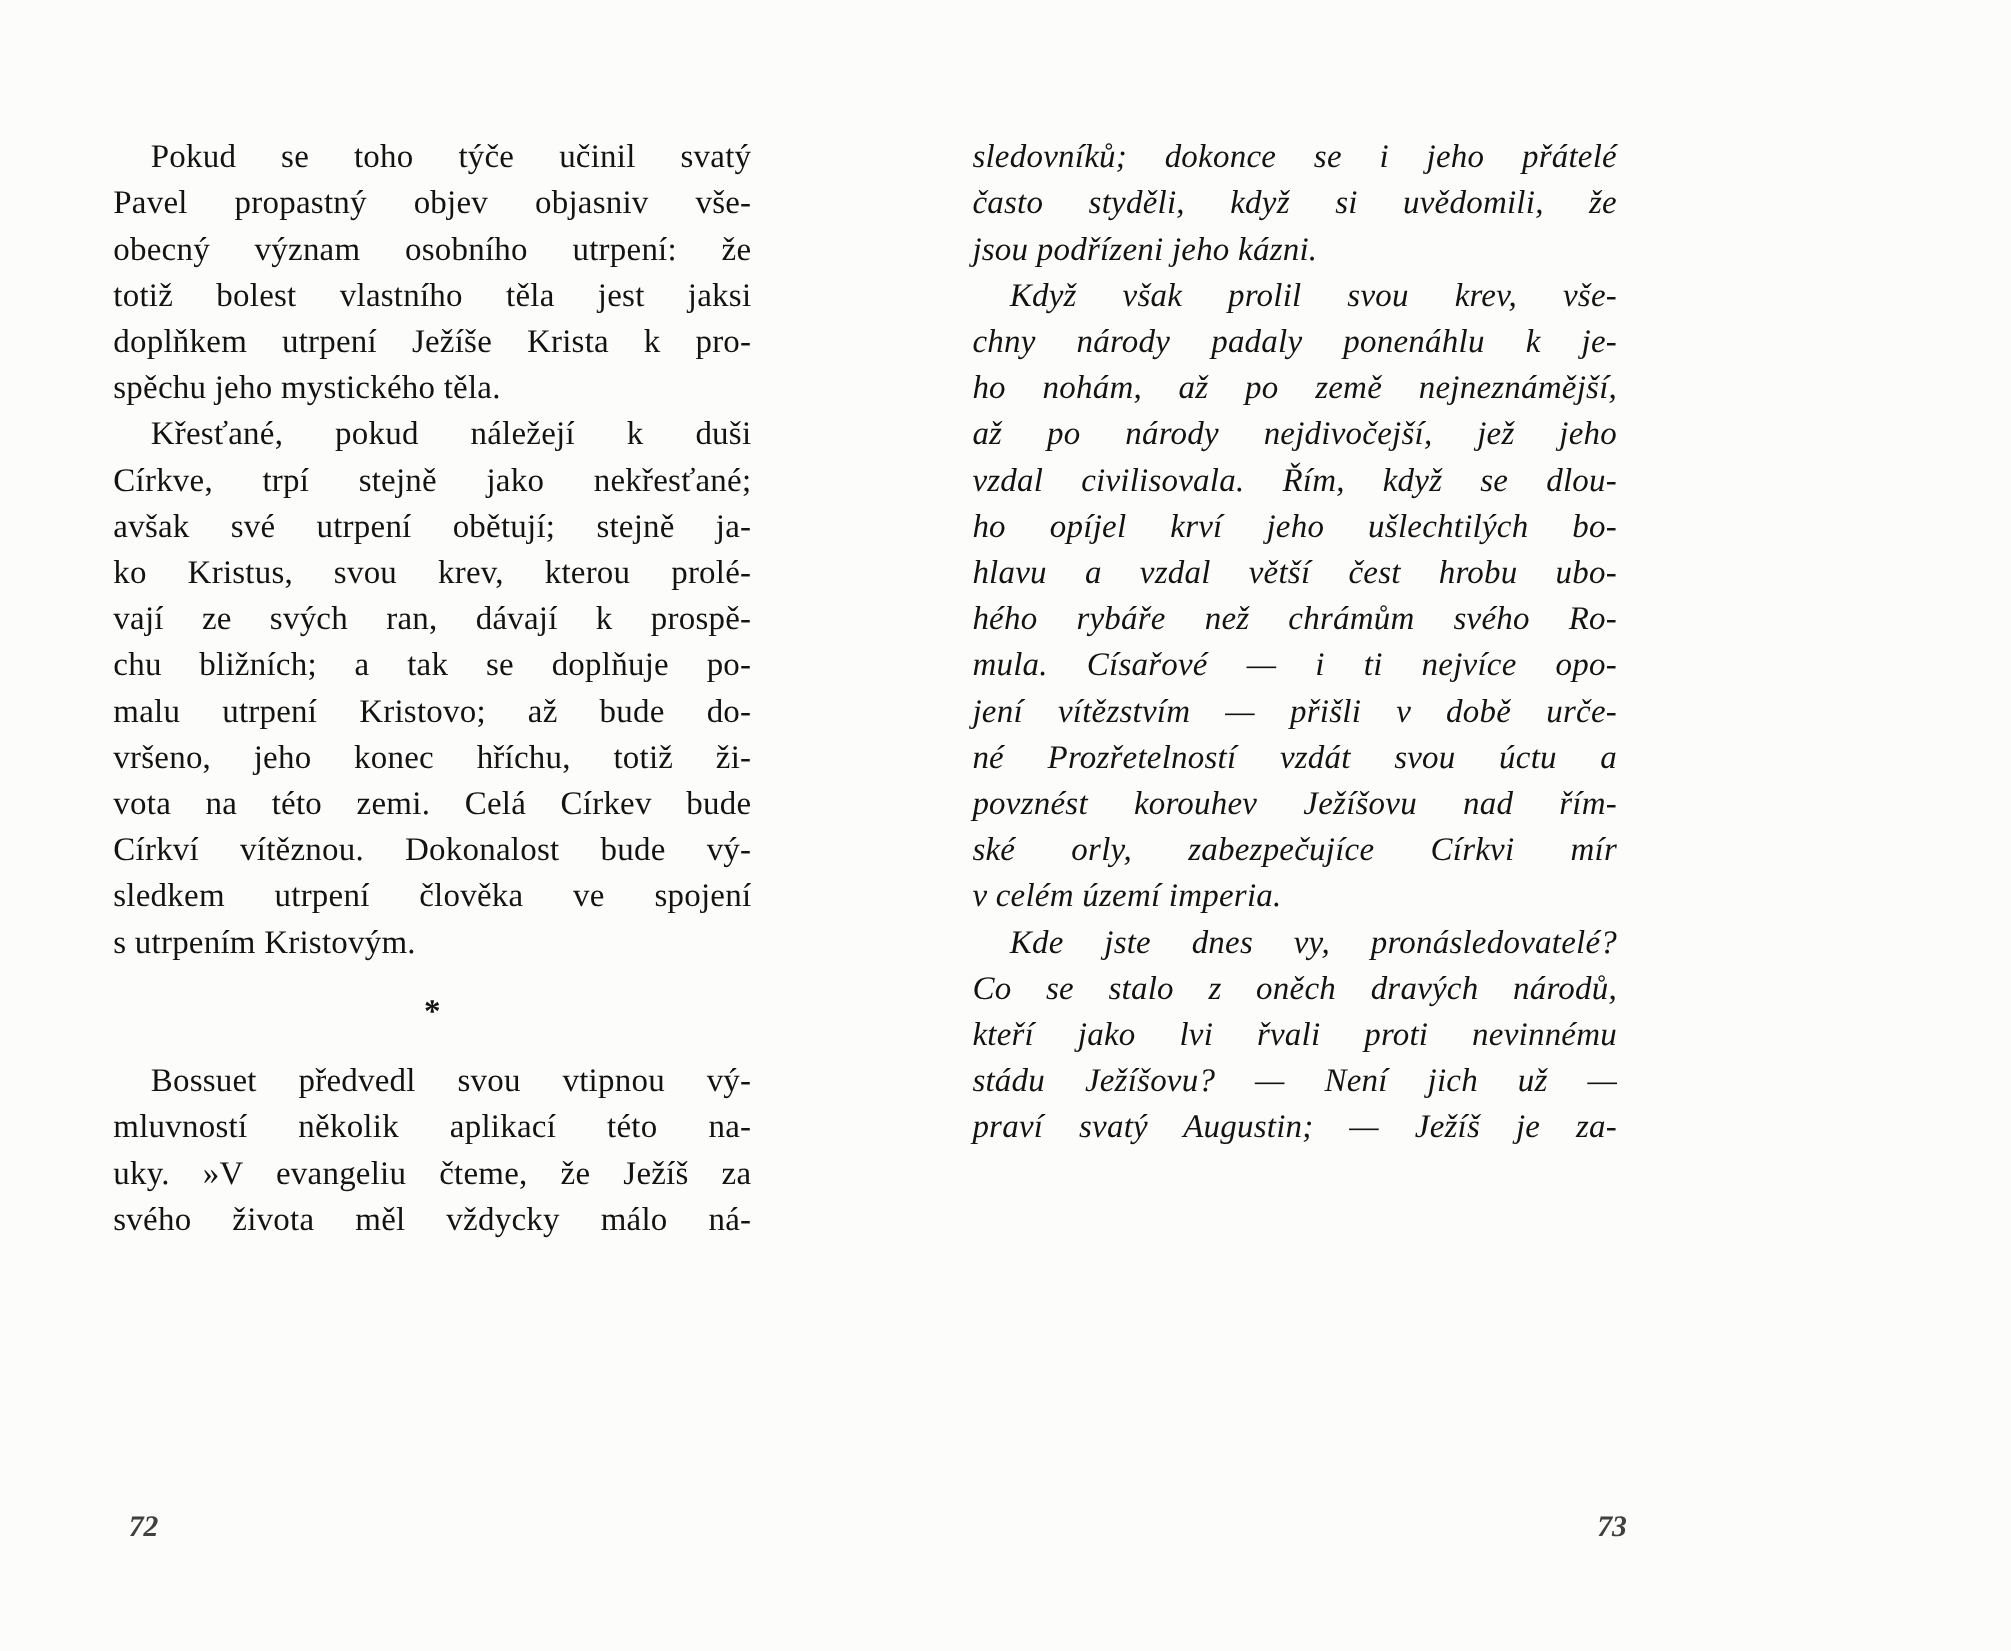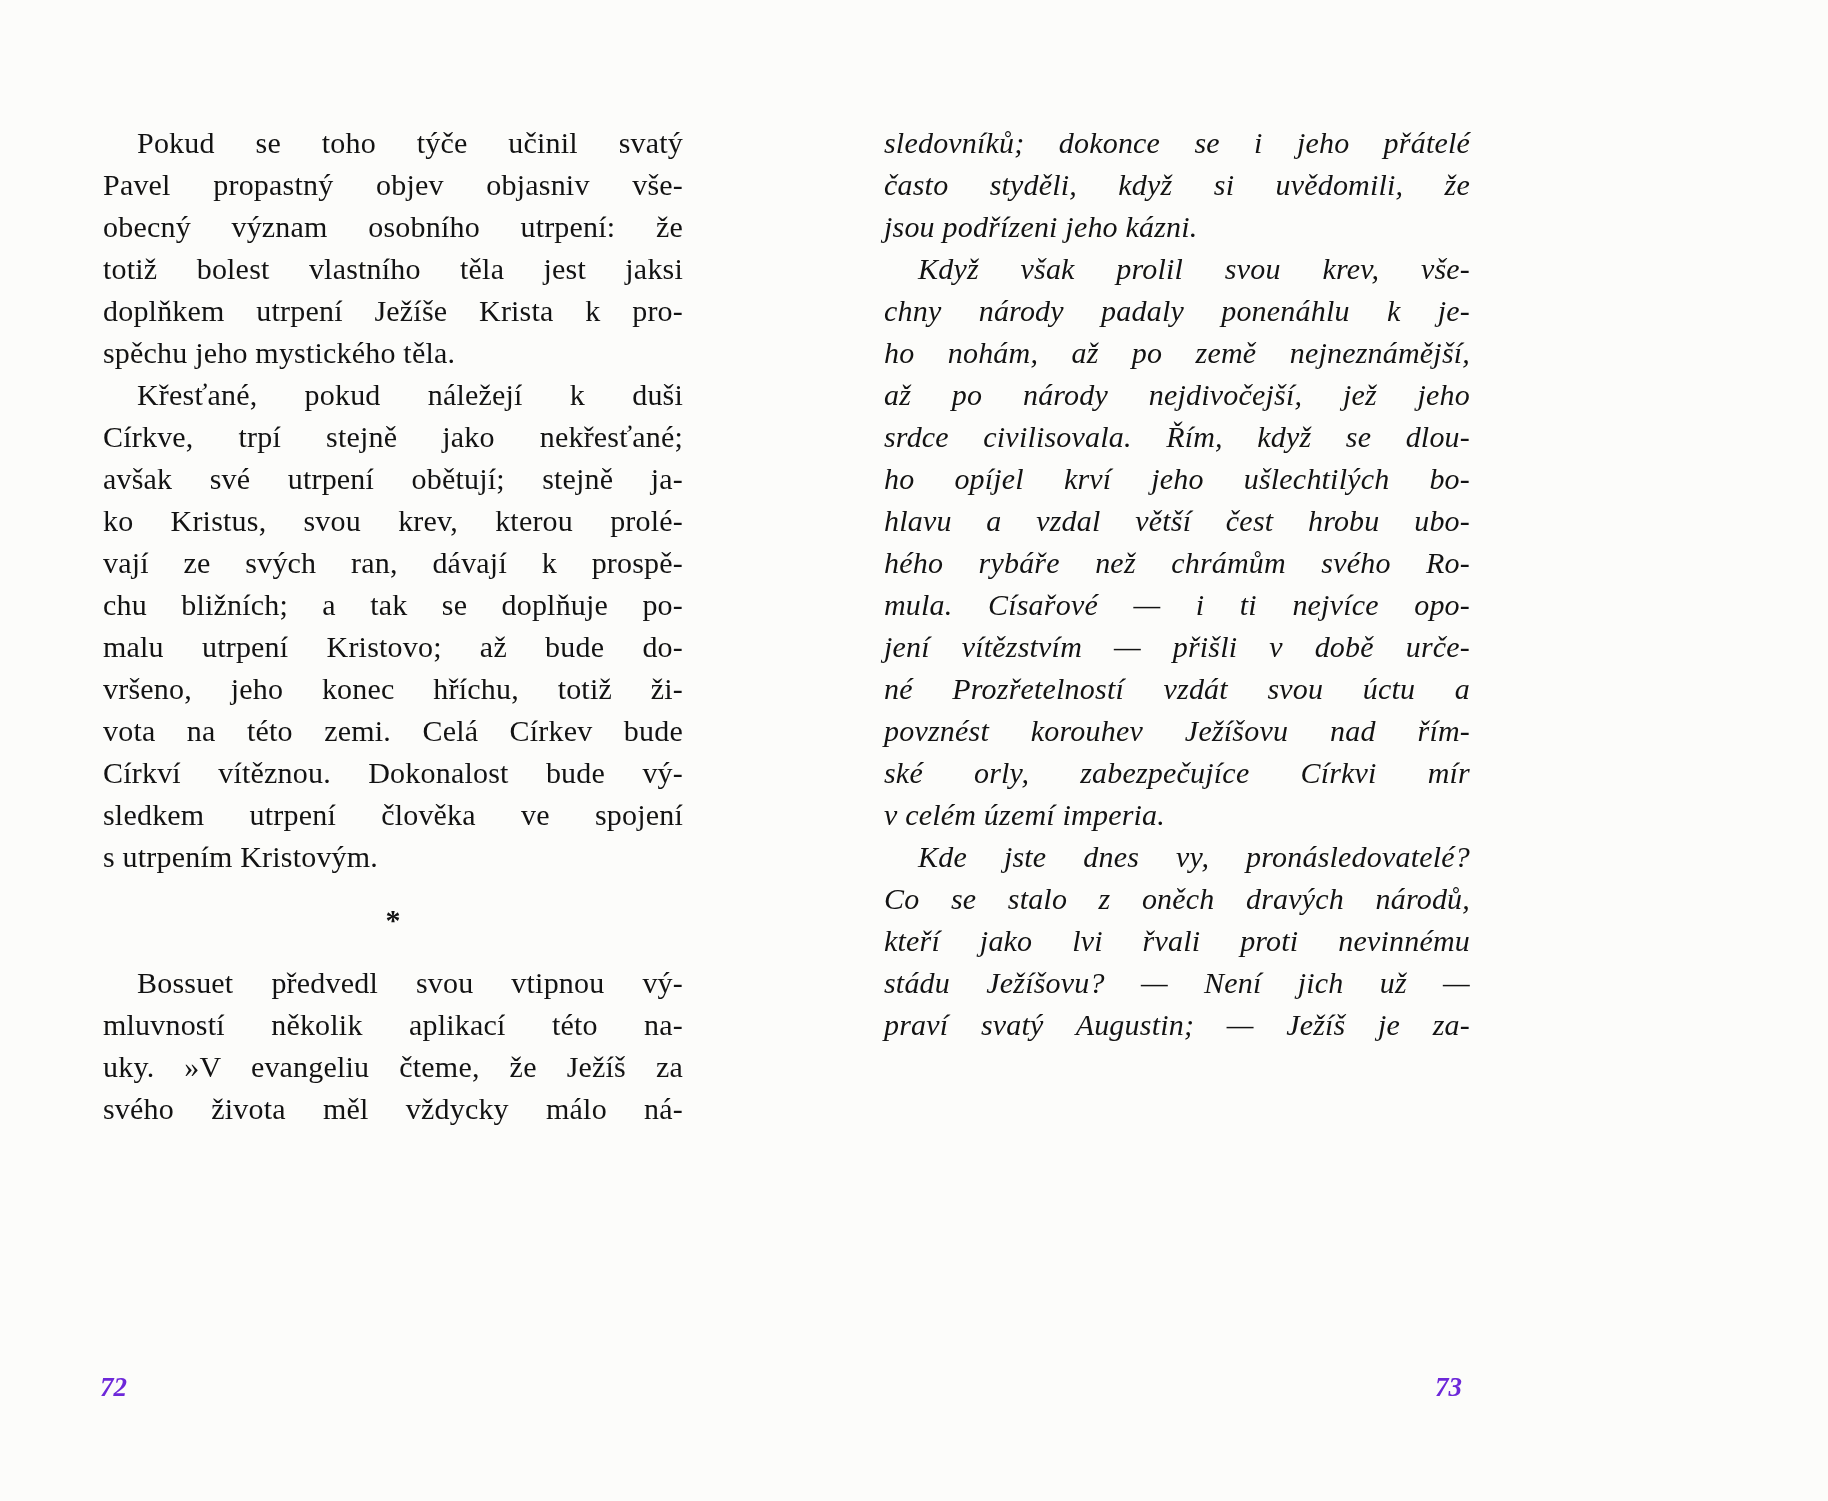--- a/index.html
+++ b/index.html
@@ -42,21 +42,22 @@
     font-weight: bold;
     font-size: 30px;
   }
 
   .page-num {
     position: absolute;
     top: 1372px;
     font-style: italic;
     font-weight: bold;
     font-size: 27px;
-    color: #6d28d9;
+    color: #404040;
+    margin-left: 17px;
   }
   .page-num.left  { left: 100px;  }
   .page-num.right { left: 1435px; }
 </style>
 </head>
 <body>
 
 <div class="sheet">
 
   <div class="text-col left">
@@ -95,21 +96,21 @@
       <div class="para">
         <div class="line">sledovníků; dokonce se i jeho přátelé</div>
         <div class="line">často styděli, když si uvědomili, že</div>
         <div class="line short">jsou podřízeni jeho kázni.</div>
       </div>
       <div class="para">
         <div class="line first">Když však prolil svou krev, vše-</div>
         <div class="line">chny národy padaly ponenáhlu k je-</div>
         <div class="line">ho nohám, až po země nejneznámější,</div>
         <div class="line">až po národy nejdivočejší, jež jeho</div>
-        <div class="line">srdce civilisovala. Řím, když se dlou-</div>
+        <div class="line">vzdal civilisovala. Řím, když se dlou-</div>
         <div class="line">ho opíjel krví jeho ušlechtilých bo-</div>
         <div class="line">hlavu a vzdal větší čest hrobu ubo-</div>
         <div class="line">hého rybáře než chrámům svého Ro-</div>
         <div class="line">mula. Císařové — i ti nejvíce opo-</div>
         <div class="line">jení vítězstvím — přišli v době urče-</div>
         <div class="line">né Prozřetelností vzdát svou úctu a</div>
         <div class="line">povznést korouhev Ježíšovu nad řím-</div>
         <div class="line">ské orly, zabezpečujíce Církvi mír</div>
         <div class="line short">v celém území imperia.</div>
       </div>

